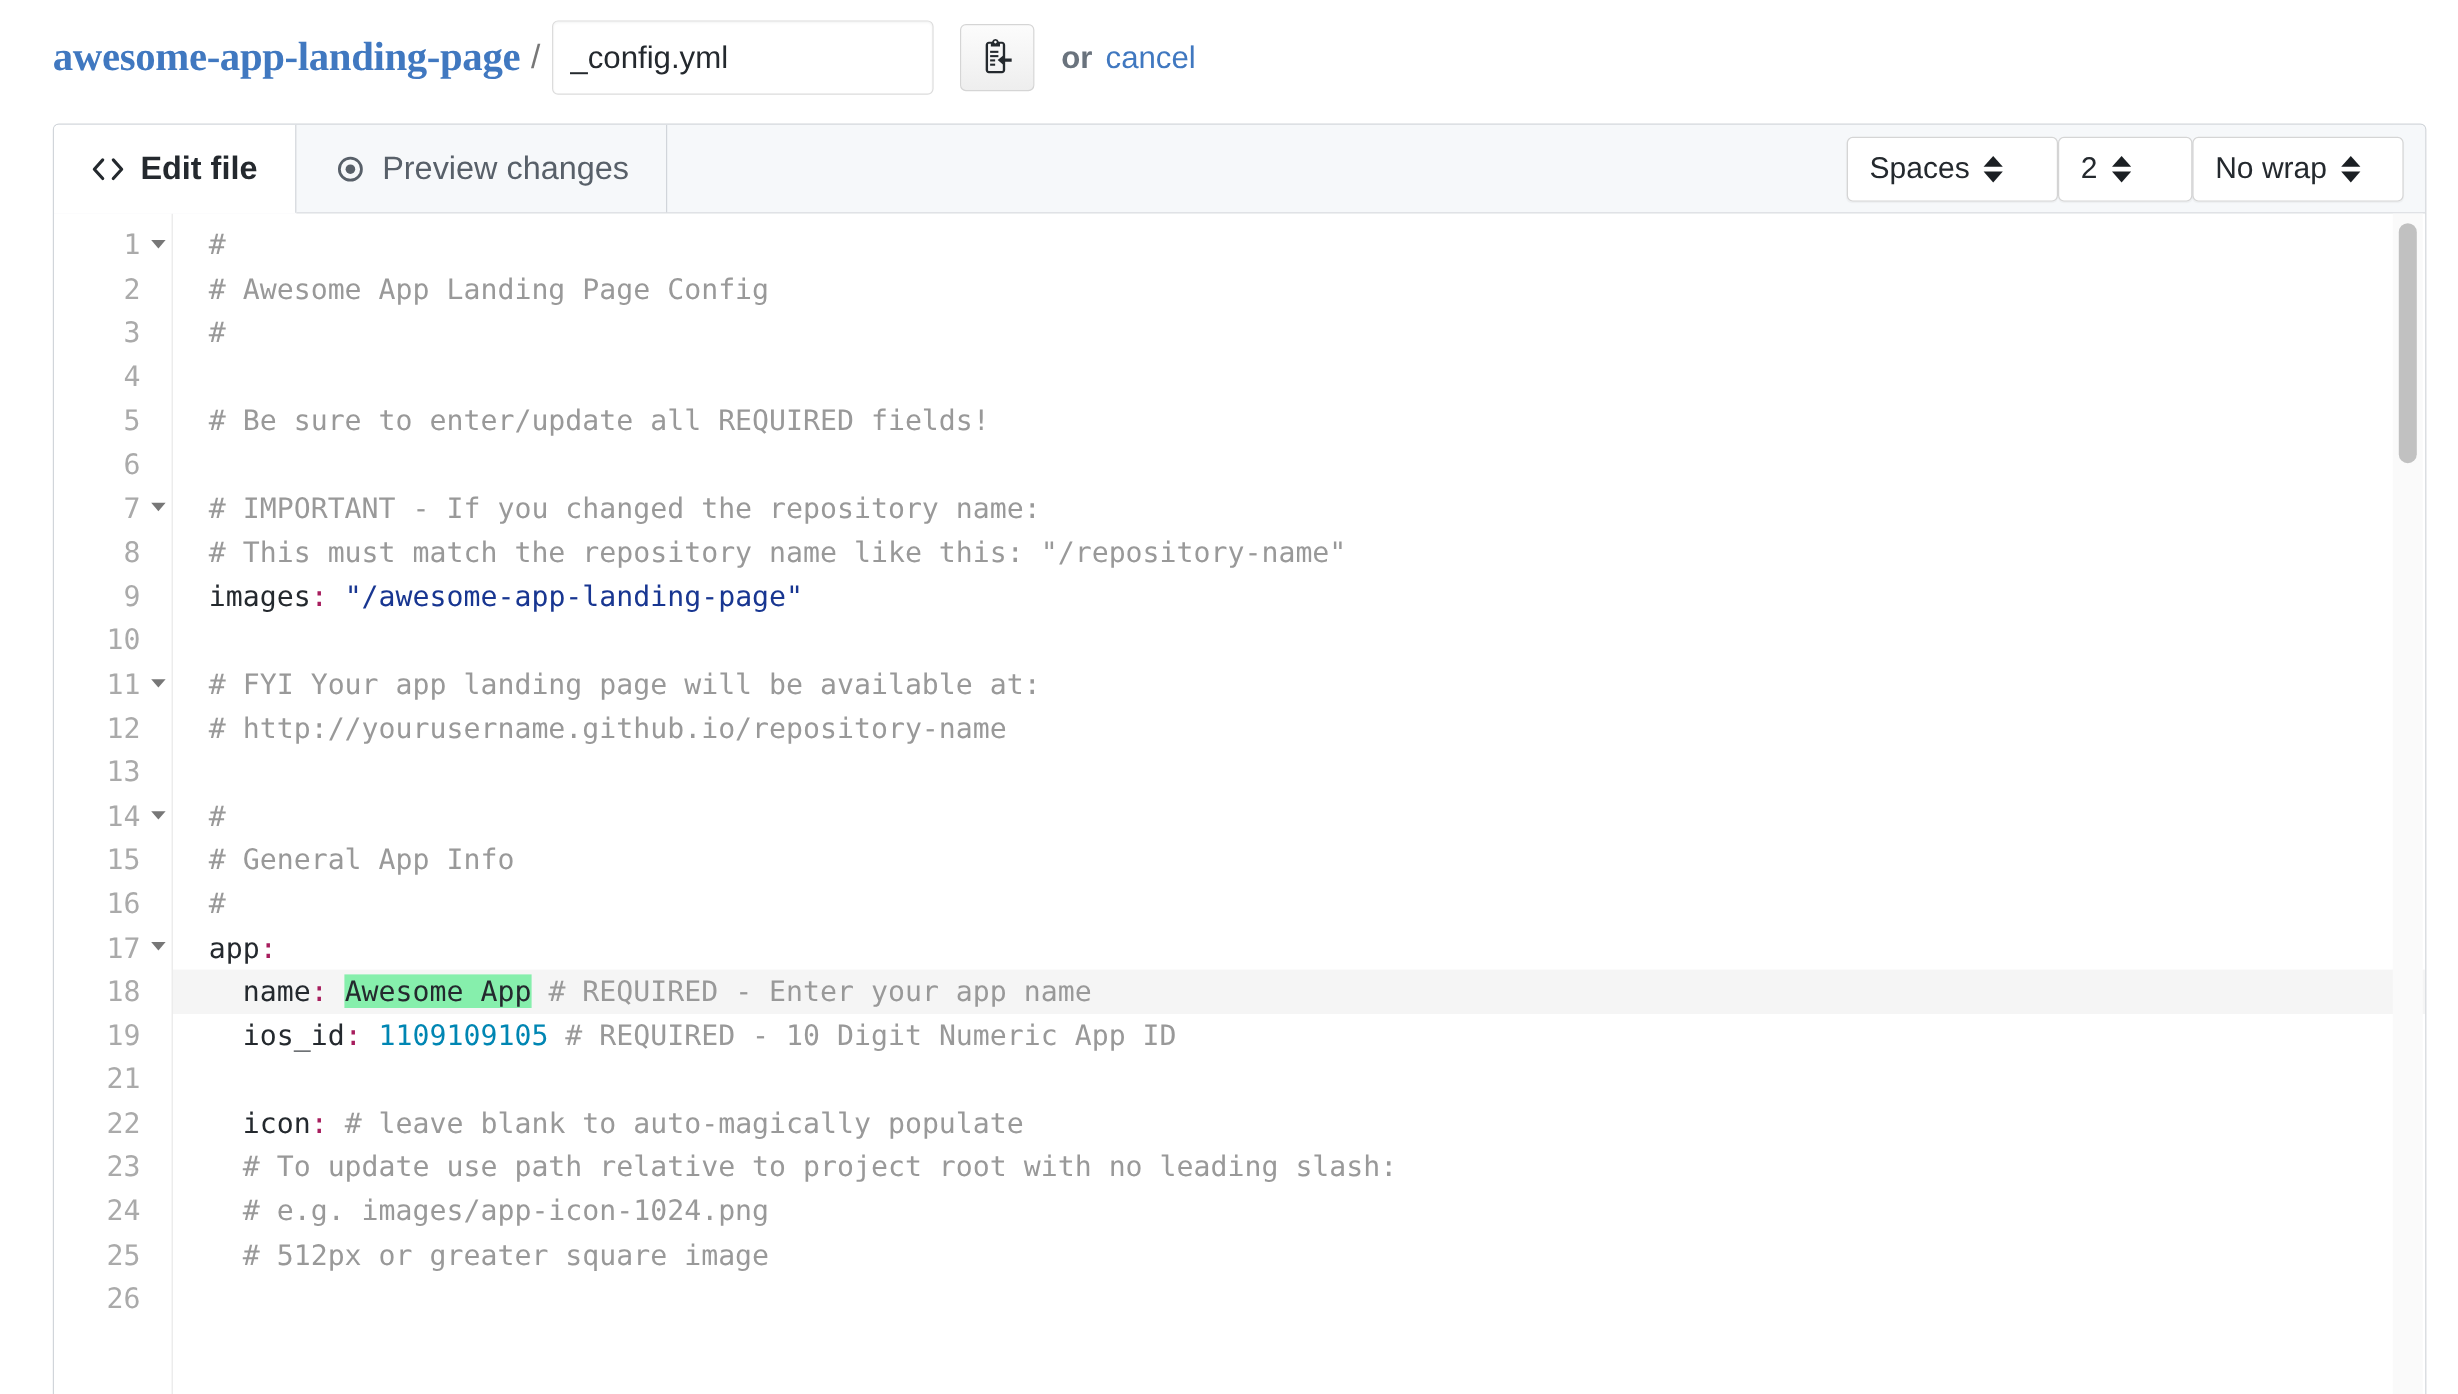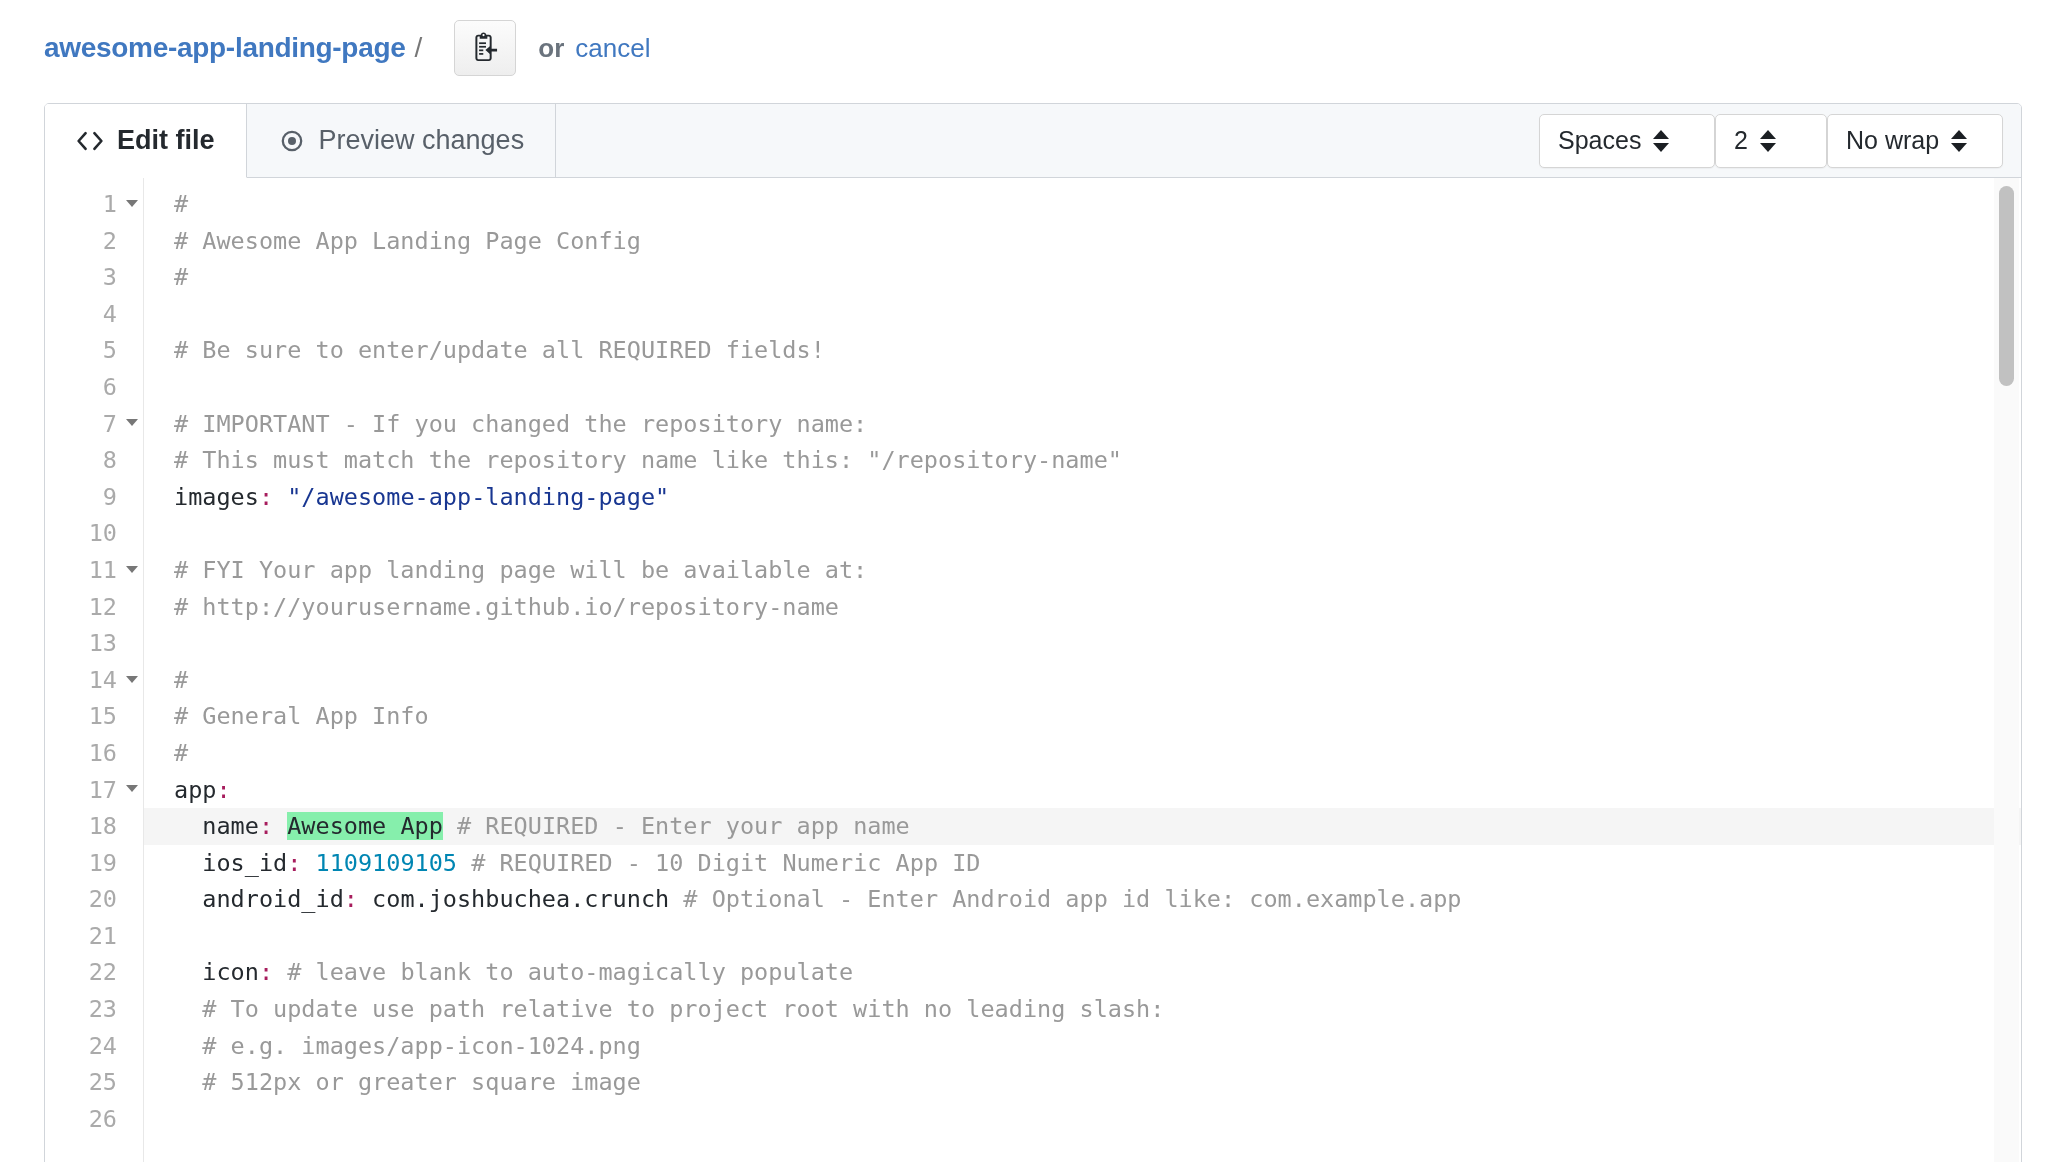--- a/index.html
+++ b/index.html
@@ -17,26 +17,27 @@
 
   
   .header {
     display: flex;
     align-items: center;
     padding: 30px 0 0 44px;
     height: 66px;
     box-sizing: border-box;
   }
   .repo-link {
-    font-size: 28px;
+    font-size: 34px;
     font-weight: bold;
     color: #4078c0;
     text-decoration: none;
     letter-spacing: -0.3px;
     cursor: pointer;
+    font-family: Liberation Serif, serif;
   }
   .slash {
     font-size: 28px;
     color: #777777;
     margin: 0 10px 0 9px;
     font-weight: 300;
   }
   .filename-input {
     width: 318px;
     height: 62px;
@@ -269,20 +270,21 @@
     background: #c1c1c1;
     border-radius: 8px;
   }
 </style>
 </head>
 <body>
 
 <div class="header">
   <a class="repo-link" href="#">awesome-app-landing-page</a>
   <span class="slash">/</span>
+  <input class="filename-input" type="text" value="_config.yml" style="">
   <button class="icon-btn">
     <span class="tab-icon">
       <svg width="30" height="32" viewBox="0 0 24 26" aria-hidden="true">
         <path fill="#24292e" d="M15.2 2.2h-2.1a2.4 2.4 0 0 0-4.6 0H6.4c-1.2 0-2.2 1-2.2 2.2v17c0 1.2 1 2.2 2.2 2.2h8.8c1.2 0 2.2-1 2.2-2.2v-17c0-1.2-1-2.2-2.2-2.2zm-4.4-.6c.5 0 .9.4.9.9s-.4.9-.9.9-.9-.4-.9-.9.4-.9.9-.9zM15.8 21.4c0 .4-.3.7-.6.7H6.4c-.3 0-.6-.3-.6-.7v-17c0-.4.3-.7.6-.7h1.3v1.7h6.2V3.7h1.3c.3 0 .6.3.6.7v17z"></path>
         <rect x="7.2" y="8.4" width="5.6" height="1.4" fill="#24292e"></rect>
         <rect x="7.2" y="11.3" width="5.6" height="1.4" fill="#24292e"></rect>
         <rect x="7.2" y="14.2" width="3.4" height="1.4" fill="#24292e"></rect>
         <rect x="7.2" y="17.1" width="3.4" height="1.4" fill="#24292e"></rect>
         <path fill="#24292e" d="M21.8 13.6h-5.3v-2.4l-4.2 3.5 4.2 3.5v-2.4h5.3z"></path>
       </svg>
@@ -447,25 +449,20 @@
           <div class="ln">18</div>
           <div class="fold"></div>
           <div class="code-text"><span class="cm-key">  name</span><span class="cm-colon">:</span><span class="cm-plain"> </span><span class="cm-sel">Awesome App</span><span class="cm-plain"> </span><span class="cm-comment"># REQUIRED - Enter your app name</span></div>
         </div>
         <div class="code-row">
           <div class="ln">19</div>
           <div class="fold"></div>
           <div class="code-text"><span class="cm-key">  ios_id</span><span class="cm-colon">:</span><span class="cm-plain"> </span><span class="cm-number">1109109105</span><span class="cm-plain"> </span><span class="cm-comment"># REQUIRED - 10 Digit Numeric App ID</span></div>
         </div>
         <div class="code-row">
-          <div class="ln">20</div>
-          <div class="fold"></div>
-          <div class="code-text"><span class="cm-key">  android_id</span><span class="cm-colon">:</span><span class="cm-plain"> com.joshbuchea.crunch </span><span class="cm-comment"># Optional - Enter Android app id like: com.example.app</span></div>
-        </div>
-        <div class="code-row">
           <div class="ln">21</div>
           <div class="fold"></div>
           <div class="code-text">&nbsp;</div>
         </div>
         <div class="code-row">
           <div class="ln">22</div>
           <div class="fold"></div>
           <div class="code-text"><span class="cm-key">  icon</span><span class="cm-colon">:</span><span class="cm-plain"> </span><span class="cm-comment"># leave blank to auto-magically populate</span></div>
         </div>
         <div class="code-row">

